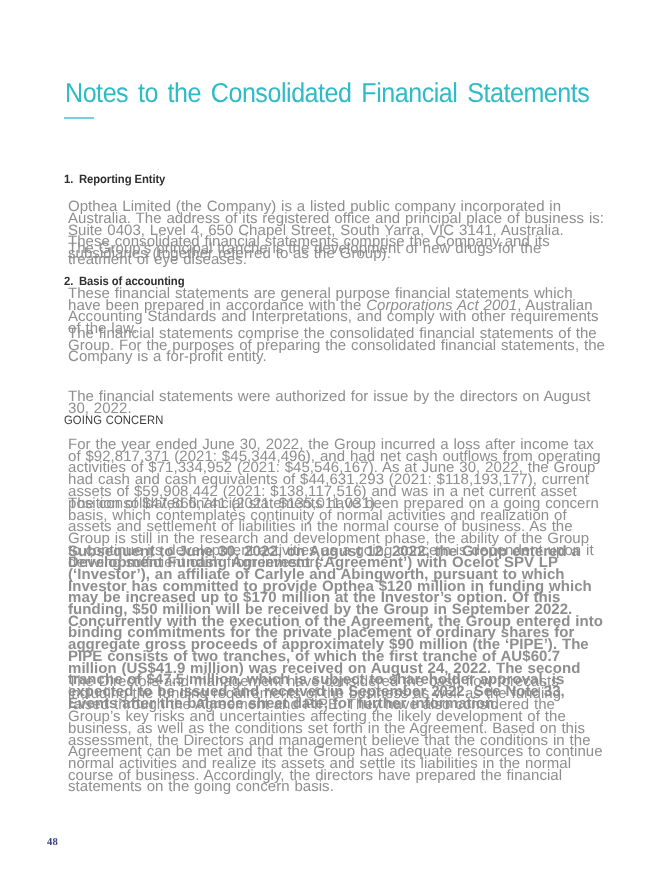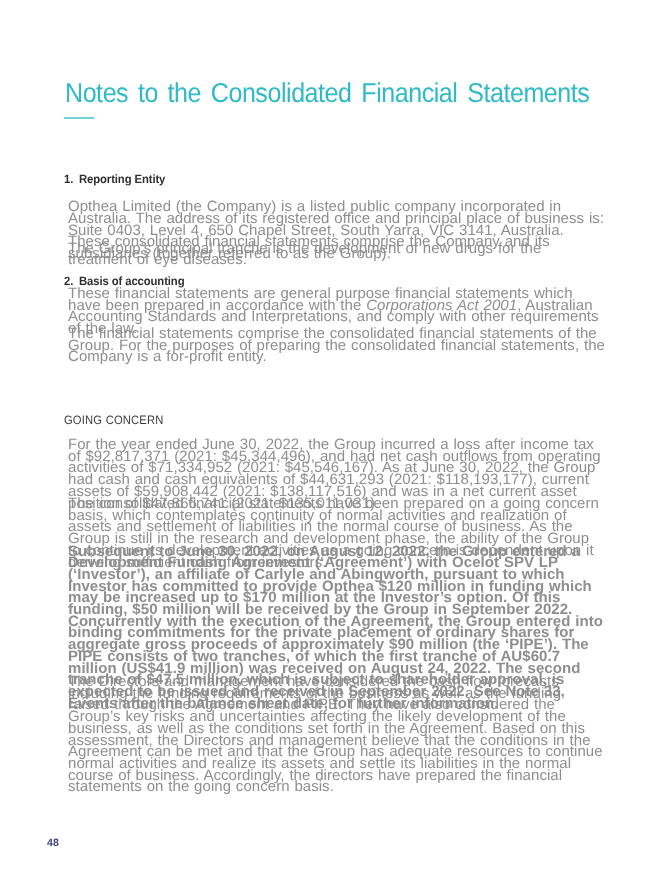--- a/index.html
+++ b/index.html
@@ -95,35 +95,37 @@
   .t-gc4  { top: 672px; }
   .page-number {
     position: absolute;
     left: 47.1px;
     top: 837.6px;
     font-size: 10.6px;
     line-height: 10.6px;
     color: #3f4680;
     font-weight: bold;
     letter-spacing: 0.1px;
+    font-family: Liberation Serif, serif;
   }
 </style>
 </head>
 <body>
 
 <div class="page">
   <h1 class="page-title">Notes to the Consolidated Financial Statements</h1>
   <div class="title-rule"></div>
   <h2 class="blk section-heading t-h1"><span class="sec-num">1.</span><span class="sec-label">Reporting Entity</span></h2>
   <p class="blk body t-p1">Opthea Limited (the Company) is a listed public company incorporated in Australia. The address of its registered office and principal place of business is: Suite 0403, Level 4, 650 Chapel Street, South Yarra, VIC 3141, Australia. These consolidated financial statements comprise the Company and its subsidiaries (together referred to as the Group).</p>
   <p class="blk body t-p1b">The Group’s principal tranche is the development of new drugs for the treatment of eye diseases.</p>
 
   <h2 class="blk section-heading t-h2"><span class="sec-num">2.</span><span class="sec-label">Basis of accounting</span></h2>
   <p class="blk body t-p20"><span>These financial statements are general purpose financial statements which have been prepared in accordance with the </span><span style="font-style: italic;">Corporations Act 2001</span><span>, Australian Accounting Standards and Interpretations, and comply with other requirements of the law.</span></p>
   <p class="blk body t-p21">The financial statements comprise the consolidated financial statements of the Group. For the purposes of preparing the consolidated financial statements, the Company is a for-profit entity.</p>
+  <p class="blk body t-p23">The financial statements were authorized for issue by the directors on August 30, 2022.</p>
 
   <h3 class="blk going-heading t-gch">GOING CONCERN</h3>
   <p class="blk body t-gc1">For the year ended June 30, 2022, the Group incurred a loss after income tax of $92,817,371 (2021: $45,344,496), and had net cash outflows from operating activities of $71,334,952 (2021: $45,546,167). As at June 30, 2022, the Group had cash and cash equivalents of $44,631,293 (2021: $118,193,177), current assets of $59,908,442 (2021: $138,117,516) and was in a net current asset position of $47,866,741 (2021: $135,011,031).</p>
   <p class="blk body t-gc2">The consolidated financial statements have been prepared on a going concern basis, which contemplates continuity of normal activities and realization of assets and settlement of liabilities in the normal course of business. As the Group is still in the research and development phase, the ability of the Group to continue its development activities as a going concern is dependent upon it deriving sufficient cash from investors.</p>
   <p class="blk body t-gc3">Subsequent to June 30, 2022, on August 12, 2022, the Group entered a Development Funding Agreement (‘Agreement’) with Ocelot SPV LP (‘Investor’), an affiliate of Carlyle and Abingworth, pursuant to which Investor has committed to provide Opthea $120 million in funding which may be increased up to $170 million at the Investor’s option. Of this funding, $50 million will be received by the Group in September 2022. Concurrently with the execution of the Agreement, the Group entered into binding commitments for the private placement of ordinary shares for aggregate gross proceeds of approximately $90 million (the ‘PIPE’). The PIPE consists of two tranches, of which the first tranche of AU$60.7 million (US$41.9 million) was received on August 24, 2022. The second tranche of $47.5 million, which is subject to shareholder approval, is expected to be issued and received in September 2022. See Note 33, Events after the balance sheet date, for further information.</p>
   <p class="blk body t-gc4">The Directors and management have considered the cash flow forecasts including the funding requirements of the business as well as the funding raised through the Agreement and PIPE. They have also considered the Group’s key risks and uncertainties affecting the likely development of the business, as well as the conditions set forth in the Agreement. Based on this assessment, the Directors and management believe that the conditions in the Agreement can be met and that the Group has adequate resources to continue normal activities and realize its assets and settle its liabilities in the normal course of business. Accordingly, the directors have prepared the financial statements on the going concern basis.</p>
 
   <div class="page-number">48</div>
 </div>
 

